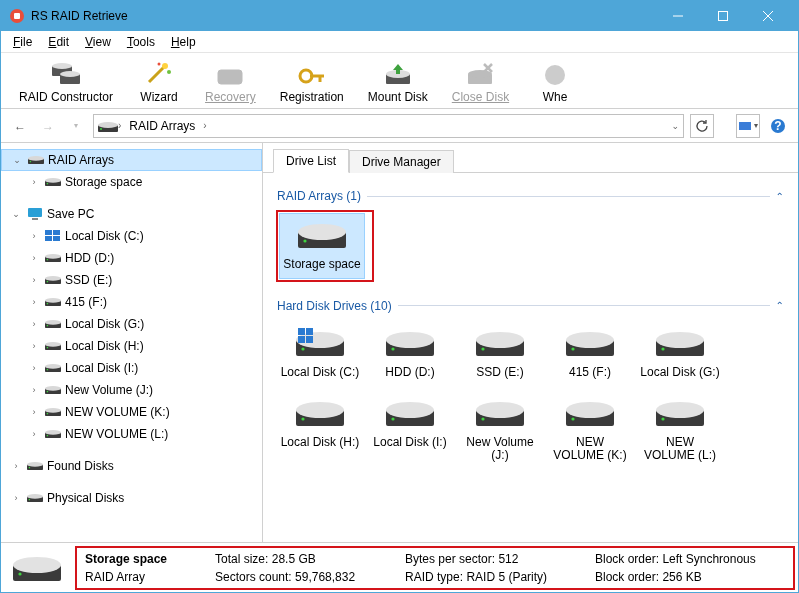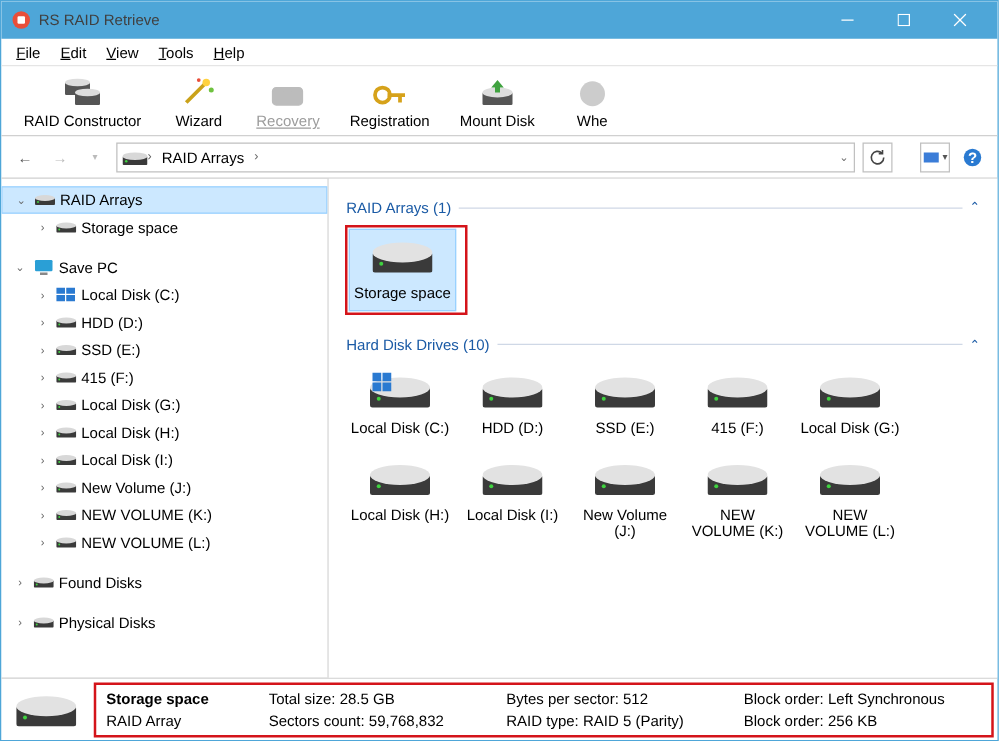--- a/index.html
+++ b/index.html
@@ -1,17 +1,17 @@
 <!DOCTYPE html>
 <html><head>
 <meta charset="utf-8">
 <style>
 * { margin: 0; padding: 0; box-sizing: border-box; font-family: "Segoe UI", Tahoma, sans-serif; font-size: 12px; }
 body { background: #fff; width: 799px; height: 593px; overflow: hidden; border: 1px solid #4ea6d8; }
-.titlebar { background: #4ea6d8; height: 30px; display: flex; align-items: center; padding: 0 8px; color: #404040; }
+.titlebar { background: #4ea6d8; height: 30px; display: flex; align-items: center; padding: 0 8px; color: #000000; }
 .titlebar .app-icon { width: 16px; height: 16px; margin-right: 6px; }
 .titlebar .title { flex: 1; font-size: 12px; }
 .titlebar .win-btn { width: 45px; height: 30px; display: flex; align-items: center; justify-content: center; cursor: pointer; }
 .menubar { height: 22px; display: flex; align-items: center; padding: 2px 4px; border-bottom: 1px solid #e5e5e5; }
 .menubar .menu-item { padding: 2px 8px; cursor: pointer; }
 .menubar .menu-item span.u { text-decoration: underline; }
 .toolbar { height: 56px; display: flex; align-items: flex-end; padding: 2px 6px; border-bottom: 1px solid #d0d0d0; overflow: hidden; }
 .toolbar .tbtn { display: flex; flex-direction: column; align-items: center; justify-content: center; padding: 2px 12px; cursor: pointer; text-align: center; min-width: 68px; }
 .toolbar .tbtn.disabled { color: #9c9c9c; cursor: default; text-decoration: underline; }
 .toolbar .tbtn .ticon { width: 32px; height: 26px; margin-bottom: 2px; display: flex; align-items: center; justify-content: center; }
@@ -138,20 +138,31 @@
     <div class="tbtn">
       <div class="ticon">
         <svg width="32" height="26">
           <rect x="4" y="12" width="24" height="10" rx="1" fill="#555"></rect>
           <ellipse cx="16" cy="12" rx="12" ry="4" fill="#ddd"></ellipse>
           <path d="M16 2 l5 6 h-3 v4 h-4 v-4 h-3 z" fill="#3fa23f"></path>
         </svg>
       </div>
       <div>Mount Disk</div>
     </div>
+    <div class="tbtn disabled">
+      <div class="ticon">
+        <svg width="32" height="26">
+          <rect x="4" y="12" width="24" height="10" rx="1" fill="#bcbcbc"></rect>
+          <ellipse cx="16" cy="12" rx="12" ry="4" fill="#bcbcbc"></ellipse>
+          <line x1="20" y1="2" x2="28" y2="10" stroke="#bcbcbc" stroke-width="2.5"></line>
+          <line x1="28" y1="2" x2="20" y2="10" stroke="#bcbcbc" stroke-width="2.5"></line>
+        </svg>
+      </div>
+      <div>Close Disk</div>
+    </div>
     <div class="tbtn">
       <div class="ticon">
         <svg width="26" height="26">
           <circle cx="13" cy="13" r="10" fill="#ccc"></circle>
         </svg>
       </div>
       <div>Whe</div>
     </div>
   </div>
 
@@ -363,20 +374,24 @@
             <rect x="0" y="4" width="20" height="7" rx="1" fill="#3a3a3a"></rect>
             <ellipse cx="10" cy="4" rx="10" ry="3" fill="#d8d8d8"></ellipse>
             <circle cx="3" cy="8" r="1" fill="#3fd23f"></circle>
           </svg>
         </span>
       <span>Physical Disks</span>
     </div>
   </div>
 
   <div class="main">
+    <div class="tabs">
+      <div class="tab active">Drive List</div>
+      <div class="tab">Drive Manager</div>
+    </div>
     <div class="content">
       <div class="group-header">
         <span>RAID Arrays (1)</span>
         <span class="line"></span>
         <span class="chev">⌃</span>
       </div>
       <div class="drive-grid redbox" style="width:96px">
         <div class="drive-item selected">
           <div class="drive-icon">
               <svg width="48" height="30" viewBox="0 0 48 30">

